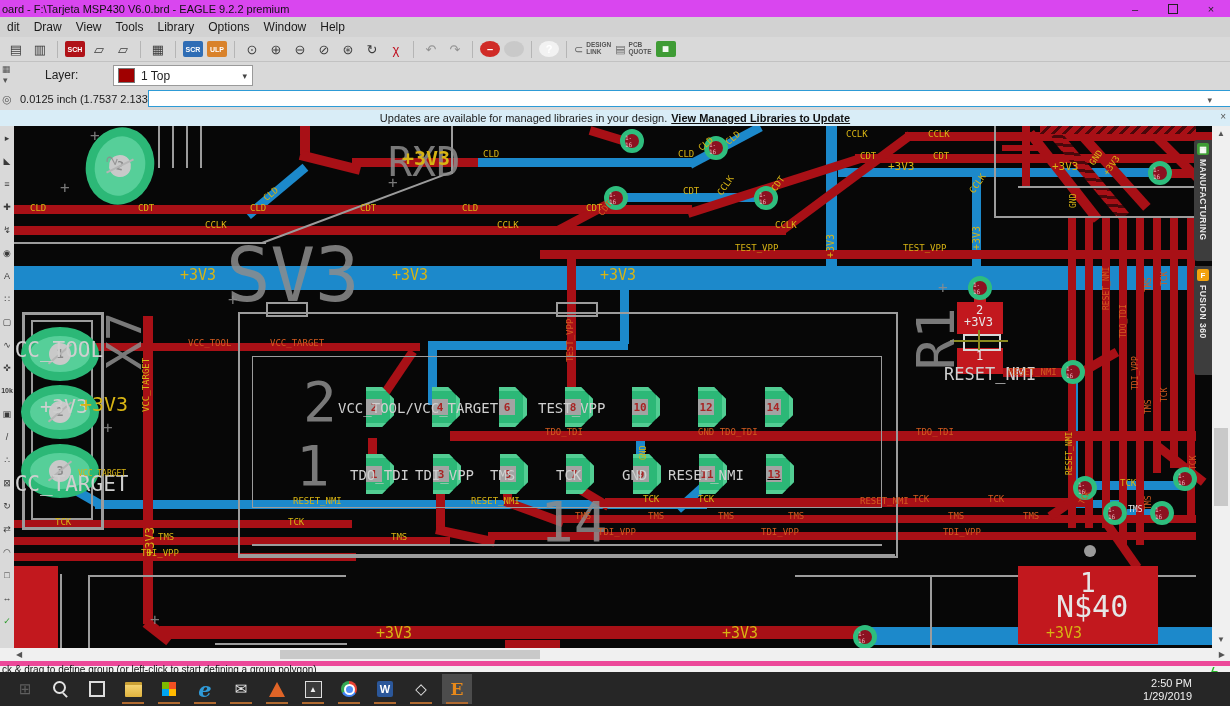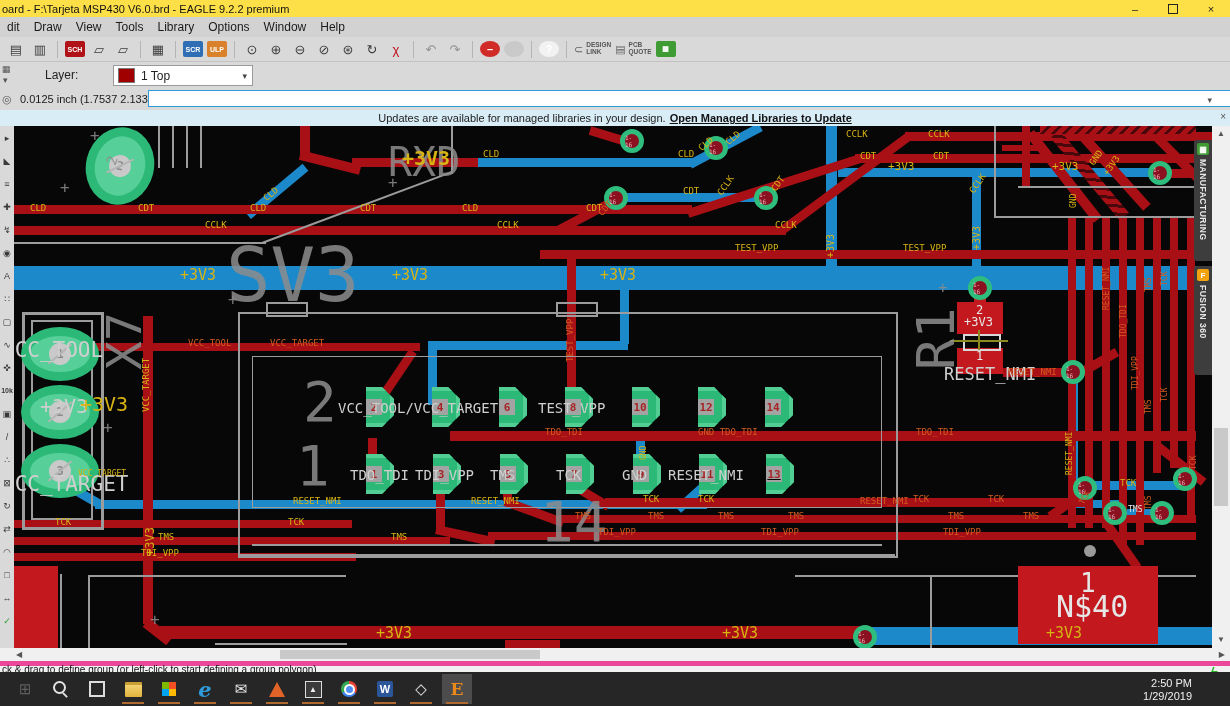--- a/index.html
+++ b/index.html
@@ -1,19 +1,19 @@
 <!DOCTYPE html>
 <html><head>
 <meta charset="utf-8">
 <style>
   html,body{margin:0;padding:0;background:#555;}
   #app{position:relative;width:1230px;height:706px;overflow:hidden;background:#070707;
        font-family:"Liberation Sans",sans-serif;-webkit-user-select:none;user-select:none;}
   
-  .titlebar{position:absolute;left:0;top:0;width:1230px;height:17px;background:#fde047;
+  .titlebar{position:absolute;left:0;top:0;width:1230px;height:17px;background:#d946ef;
             font-size:11px;color:#111;display:flex;align-items:center;}
   .title-text{padding-left:2px;white-space:nowrap;}
   .win-btns{position:absolute;right:0;top:0;height:17px;display:flex;}
   .win-btn{width:38px;height:17px;display:grid;place-items:center;color:#222;font-size:11px;}
   .restore-glyph{width:8px;height:8px;border:1px solid #222;}
   .menubar{position:absolute;left:0;top:17px;width:1230px;height:20px;background:#d2d2d2;
            display:flex;align-items:center;font-size:12px;color:#1a1a1a;border-bottom:1px solid #c2c2c2;}
   .menu-item{padding:2px 7px;text-align:center;}
   .toolbar{position:absolute;left:0;top:37px;width:1230px;height:25px;background:#d9d9d9;
            display:flex;align-items:center;border-bottom:1px solid #c2c2c2;padding-left:4px;box-sizing:border-box;}
@@ -199,21 +199,21 @@
 
   <div class="cmdrow">
     <span class="mini-ico" style="left:2px;top:5px;font-size:11px;">◎</span>
     <span class="coords">0.0125 inch (1.7537 2.1332)</span>
     <input class="cmd-input" value="" style="">
     <span class="cmd-caret">▾</span>
   </div>
 
   <div class="notif">
     <span>Updates are available for managed libraries in your design.</span>
-    <a href="#">Open Managed Libraries to Update</a>
+    <a href="#">View Managed Libraries to Update</a>
     <span class="notif-close">×</span>
   </div>
 
   <div class="lefttools">
       <div class="lt-item">▸</div>
       <div class="lt-item">◣</div>
       <div class="lt-item">≡</div>
       <div class="lt-item">✚</div>
       <div class="lt-item">↯</div>
       <div class="lt-item">◉</div>

